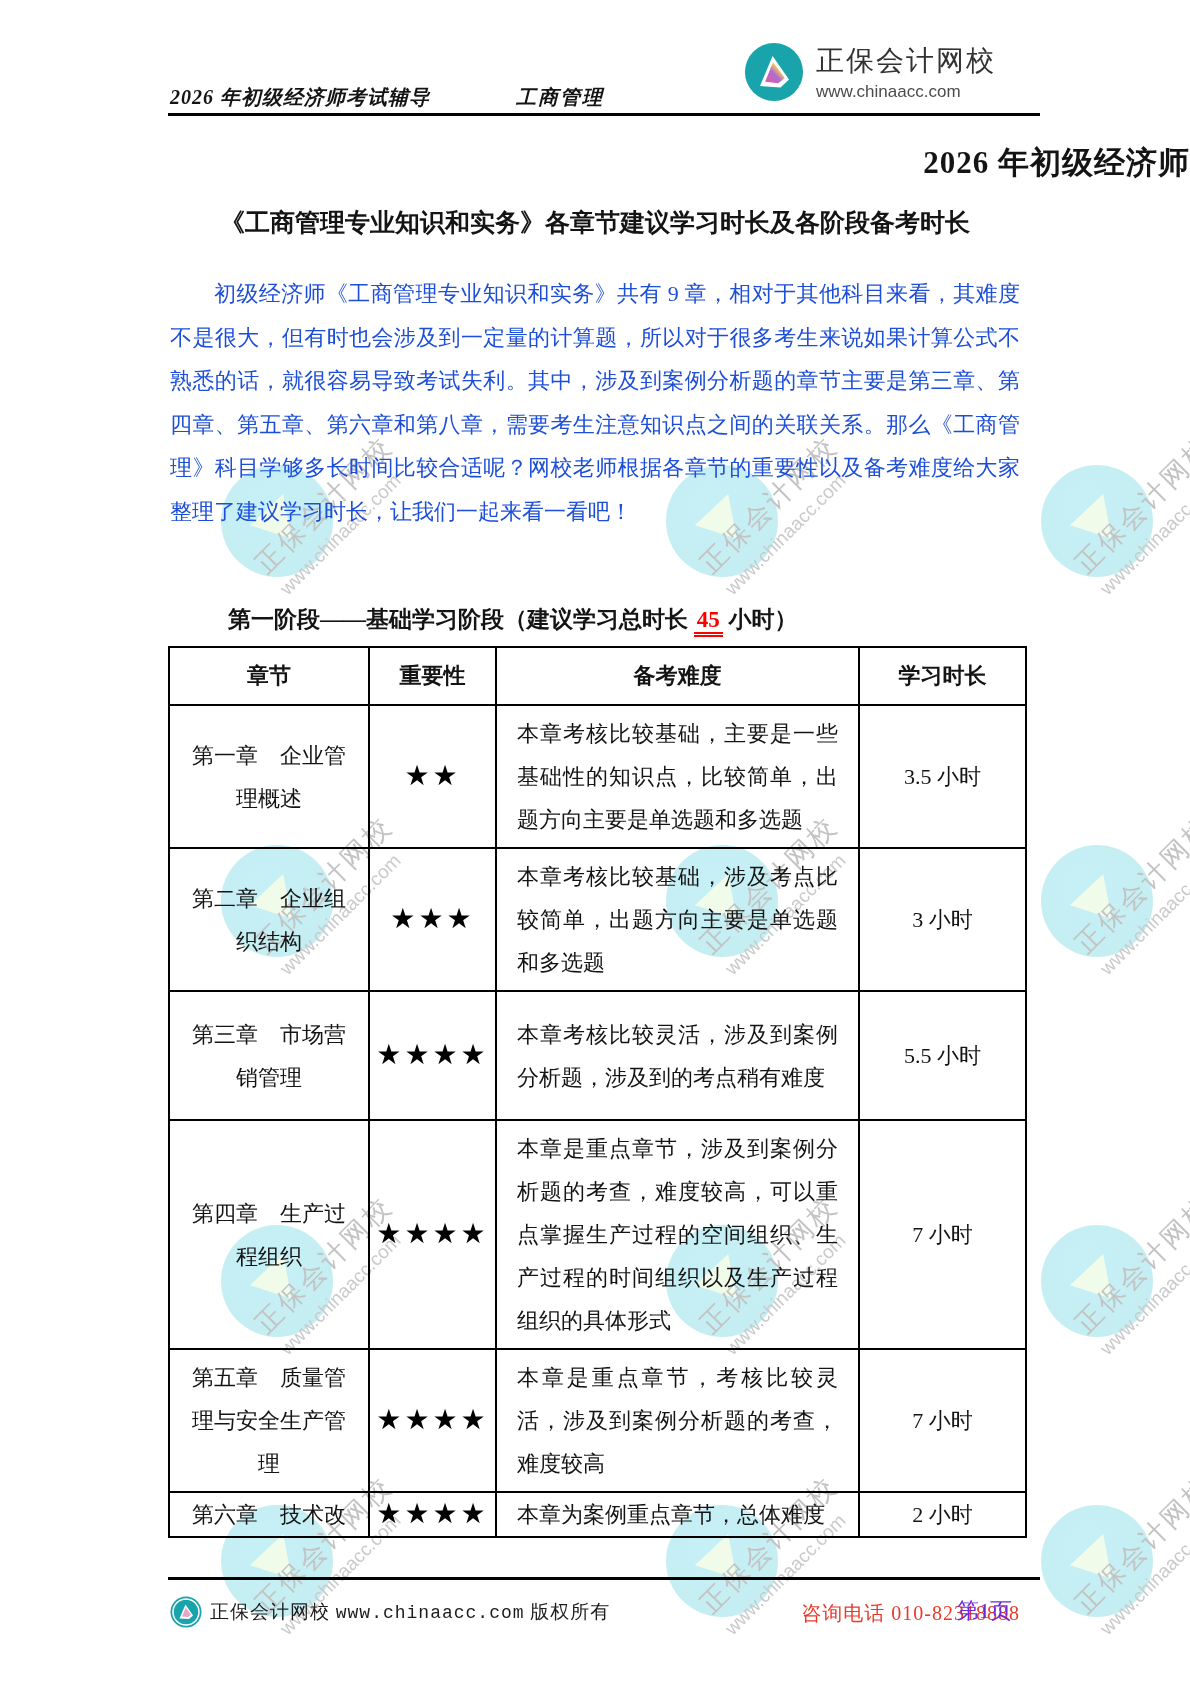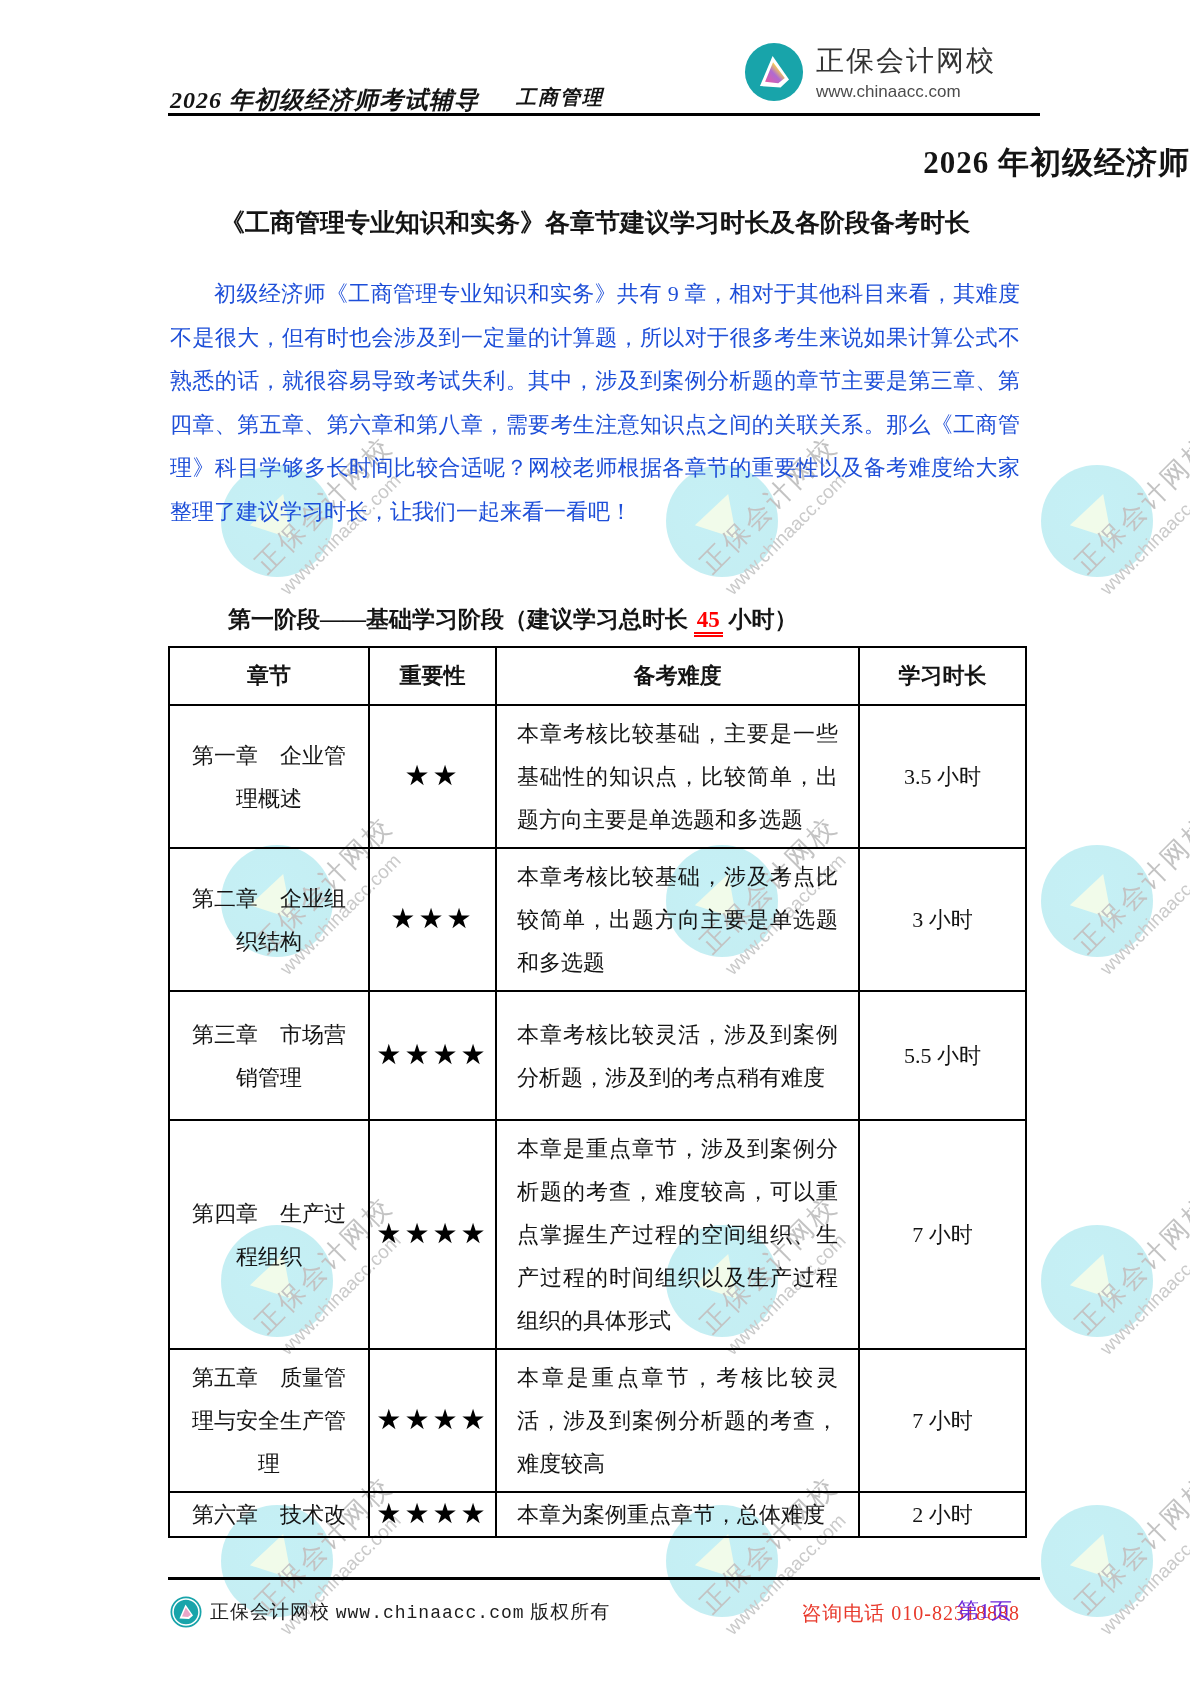--- a/index.html
+++ b/index.html
@@ -28,21 +28,21 @@
     border-left:22px solid transparent;border-right:22px solid transparent;
     border-bottom:40px solid rgba(255,255,230,.75);
     transform:rotate(18deg);
   }
   
   .content{position:absolute;inset:0;z-index:1;}
   .brand{position:absolute;left:744px;top:42px;display:flex;align-items:center;gap:12px;}
   .brand-logo{width:60px;height:60px;flex:0 0 auto;}
   .brand-name{font-family:"Liberation Sans",sans-serif;font-size:28px;color:#333;letter-spacing:2px;}
   .brand-url{font-family:"Liberation Sans",sans-serif;font-size:17px;color:#4c4c4c;margin-top:2px;}
-  .hdr-left{position:absolute;left:170px;top:84px;font-size:24px;font-weight:bold;font-style:italic;letter-spacing:1px;}
+  .hdr-left{position:absolute;left:170px;top:84px;font-size:20px;font-weight:bold;font-style:italic;letter-spacing:1px;}
   .hdr-subject{position:absolute;left:516px;top:84px;font-size:20px;font-weight:bold;font-style:italic;letter-spacing:2px;}
   .hdr-rule{position:absolute;left:168px;top:113px;width:872px;height:3px;background:#000;}
   .doc-title{position:absolute;left:0;top:142px;width:100%;text-align:right;font-size:31px;font-weight:600;letter-spacing:1px;}
   .doc-subtitle{position:absolute;left:0;top:206px;width:100%;text-align:center;font-size:25px;font-weight:bold;}
   .intro{
     position:absolute;left:170px;top:272px;width:850px;
     font-size:22px;line-height:43.5px;text-align:justify;text-indent:2em;color:#1d4ed8;
   }
   .stage{position:absolute;left:170px;top:604px;width:850px;font-size:23px;font-weight:bold;padding-left:58px;box-sizing:border-box;}
   .stage .hl{color:var(--highlight-red,#ff0000);border-bottom:5px double var(--highlight-red,#ff0000);padding:0 3px;}

